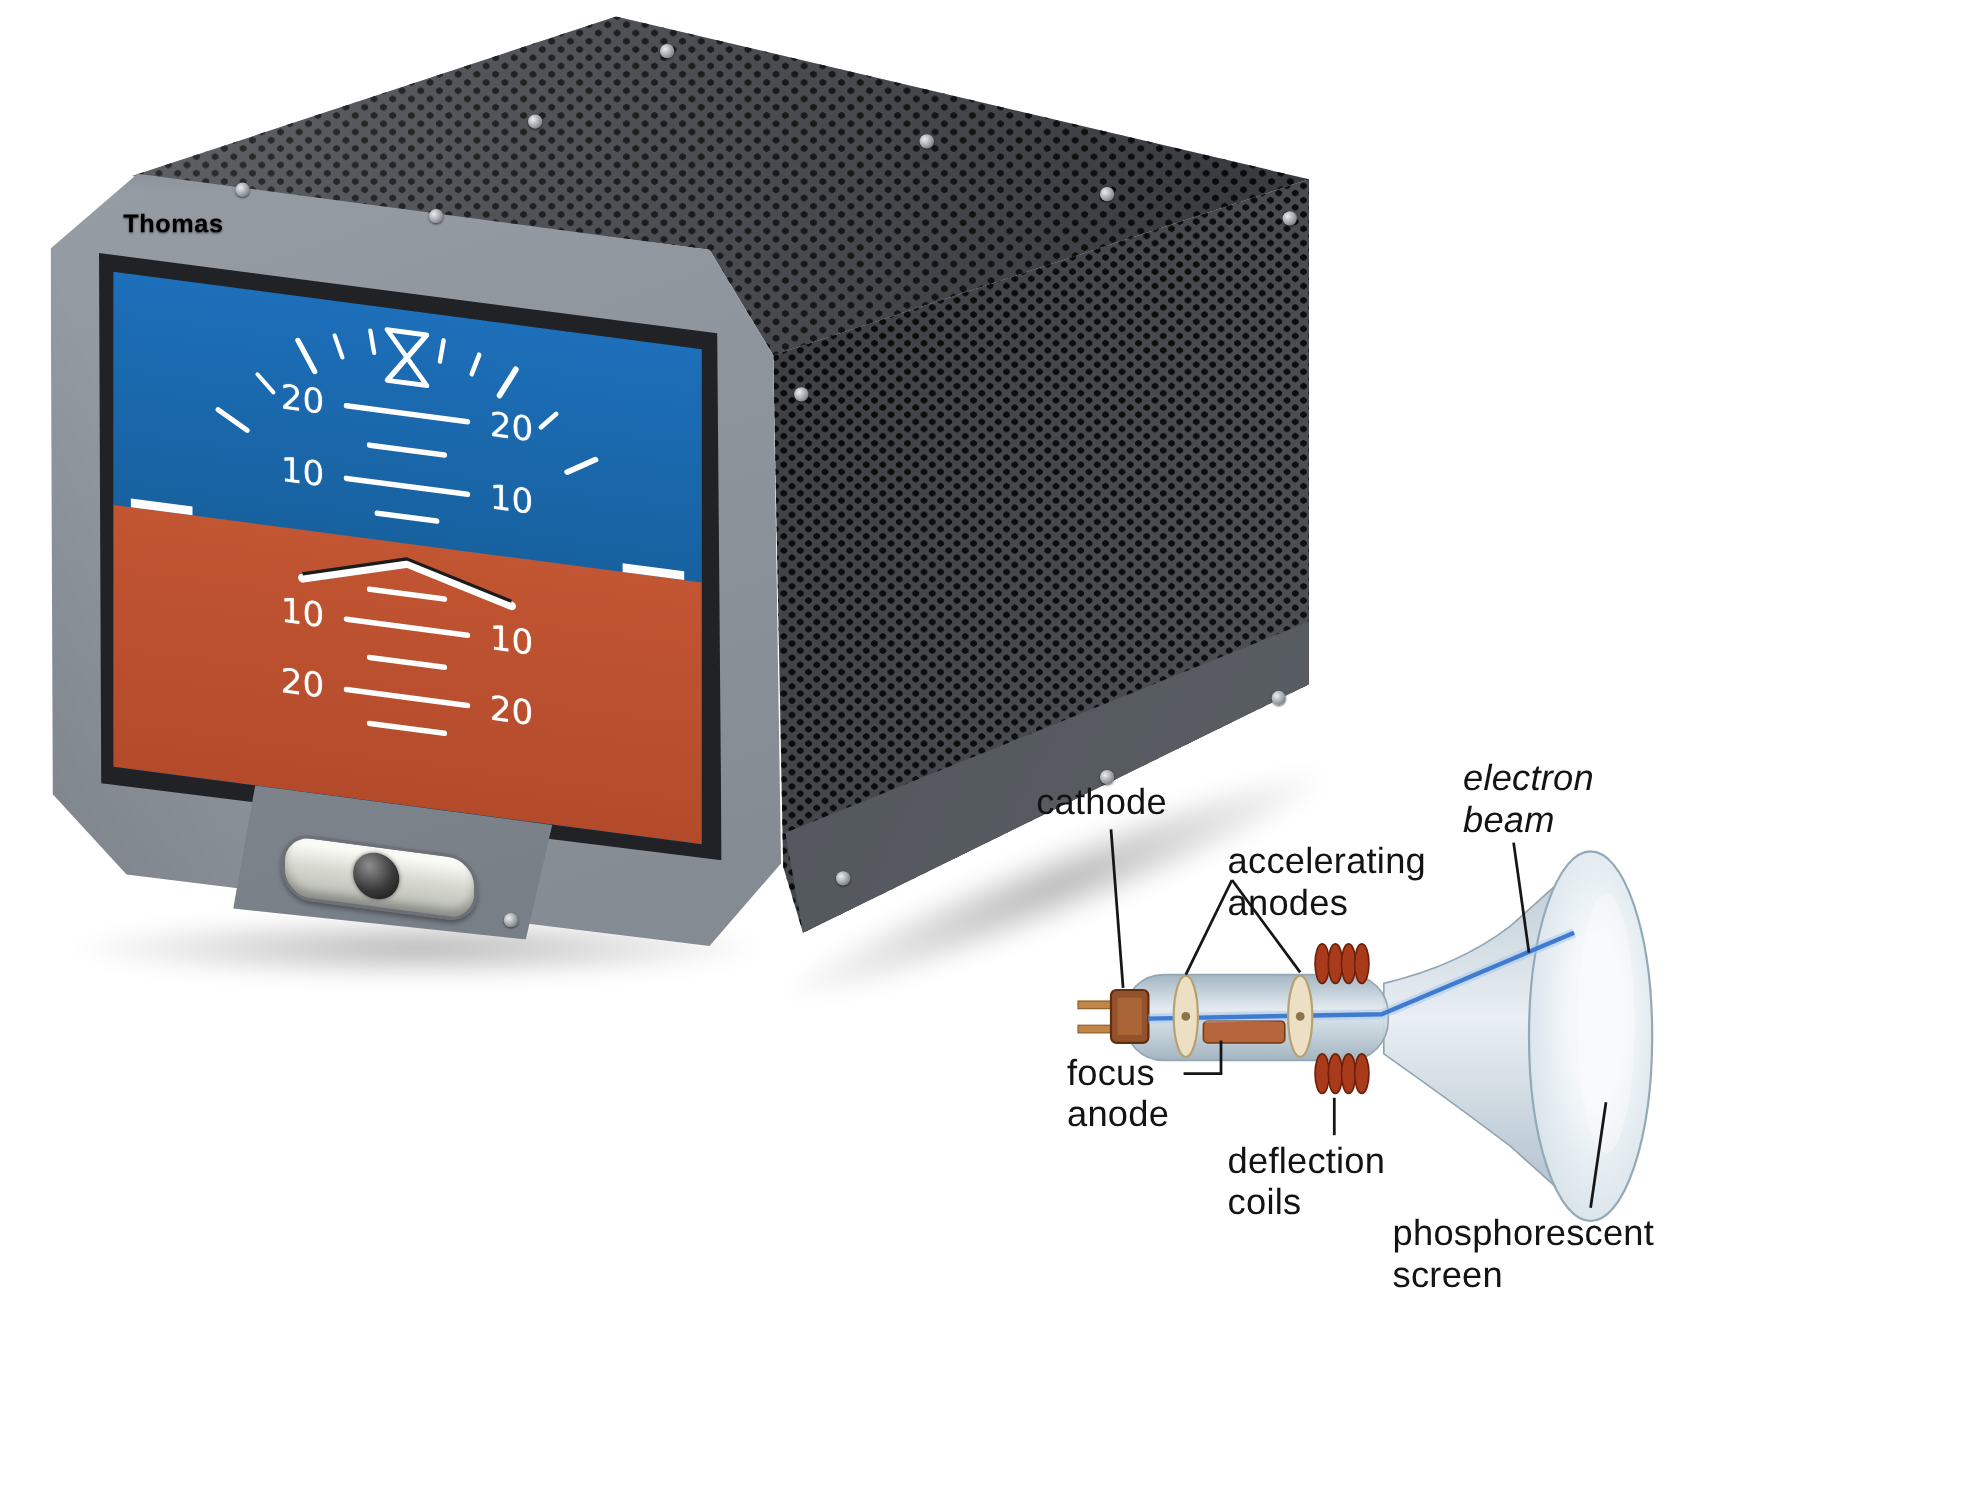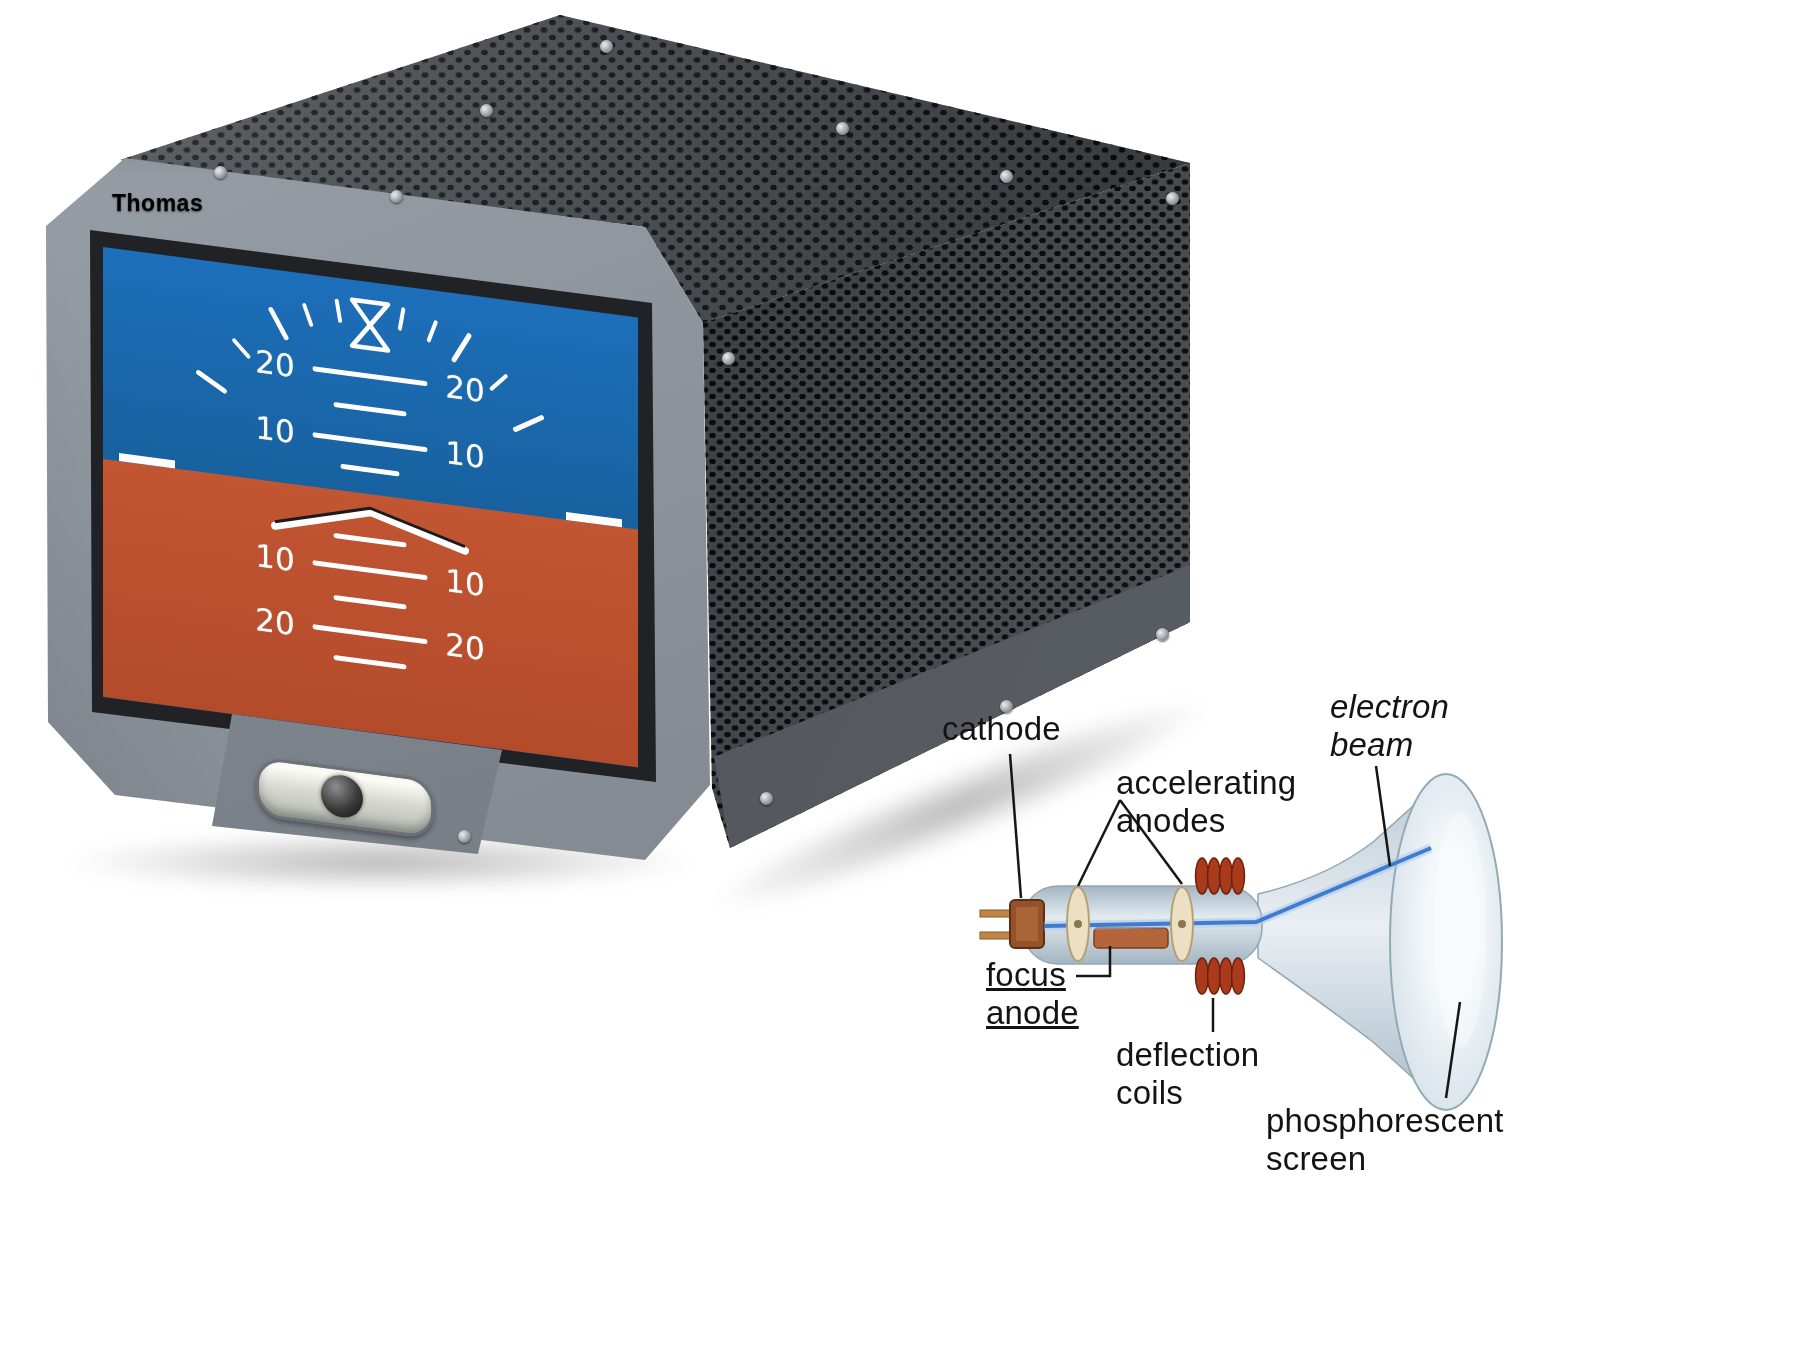--- a/index.html
+++ b/index.html
@@ -110,21 +110,21 @@
   
   .crt{position:absolute;left:926px;top:636px;width:880px;height:520px;margin-top:44px;}
   .crt-svg{position:absolute;left:0;top:0;}
   .crt-label{
     position:absolute;color:#131313;font-size:33px;line-height:1.14;
     white-space:pre-line;letter-spacing:.2px;
   }
   .lbl-cathode{left:16px;top:30px;}
   .lbl-acc{left:190px;top:84px;width:216px;text-align:left;}
   .lbl-beam{left:404px;top:8px;font-style:italic;}
-  .lbl-focus{left:60px;top:276px;text-decoration:underline;}
+  .lbl-focus{left:44px;top:276px;}
   .lbl-defl{left:190px;top:356px;}
   .lbl-phos{left:340px;top:422px;}
 </style>
 </head>
 <body>
 
 <div class="floor-shadow fs1"></div>
 <div class="floor-shadow fs2"></div>
 
 <div class="layer top-surface"></div>

